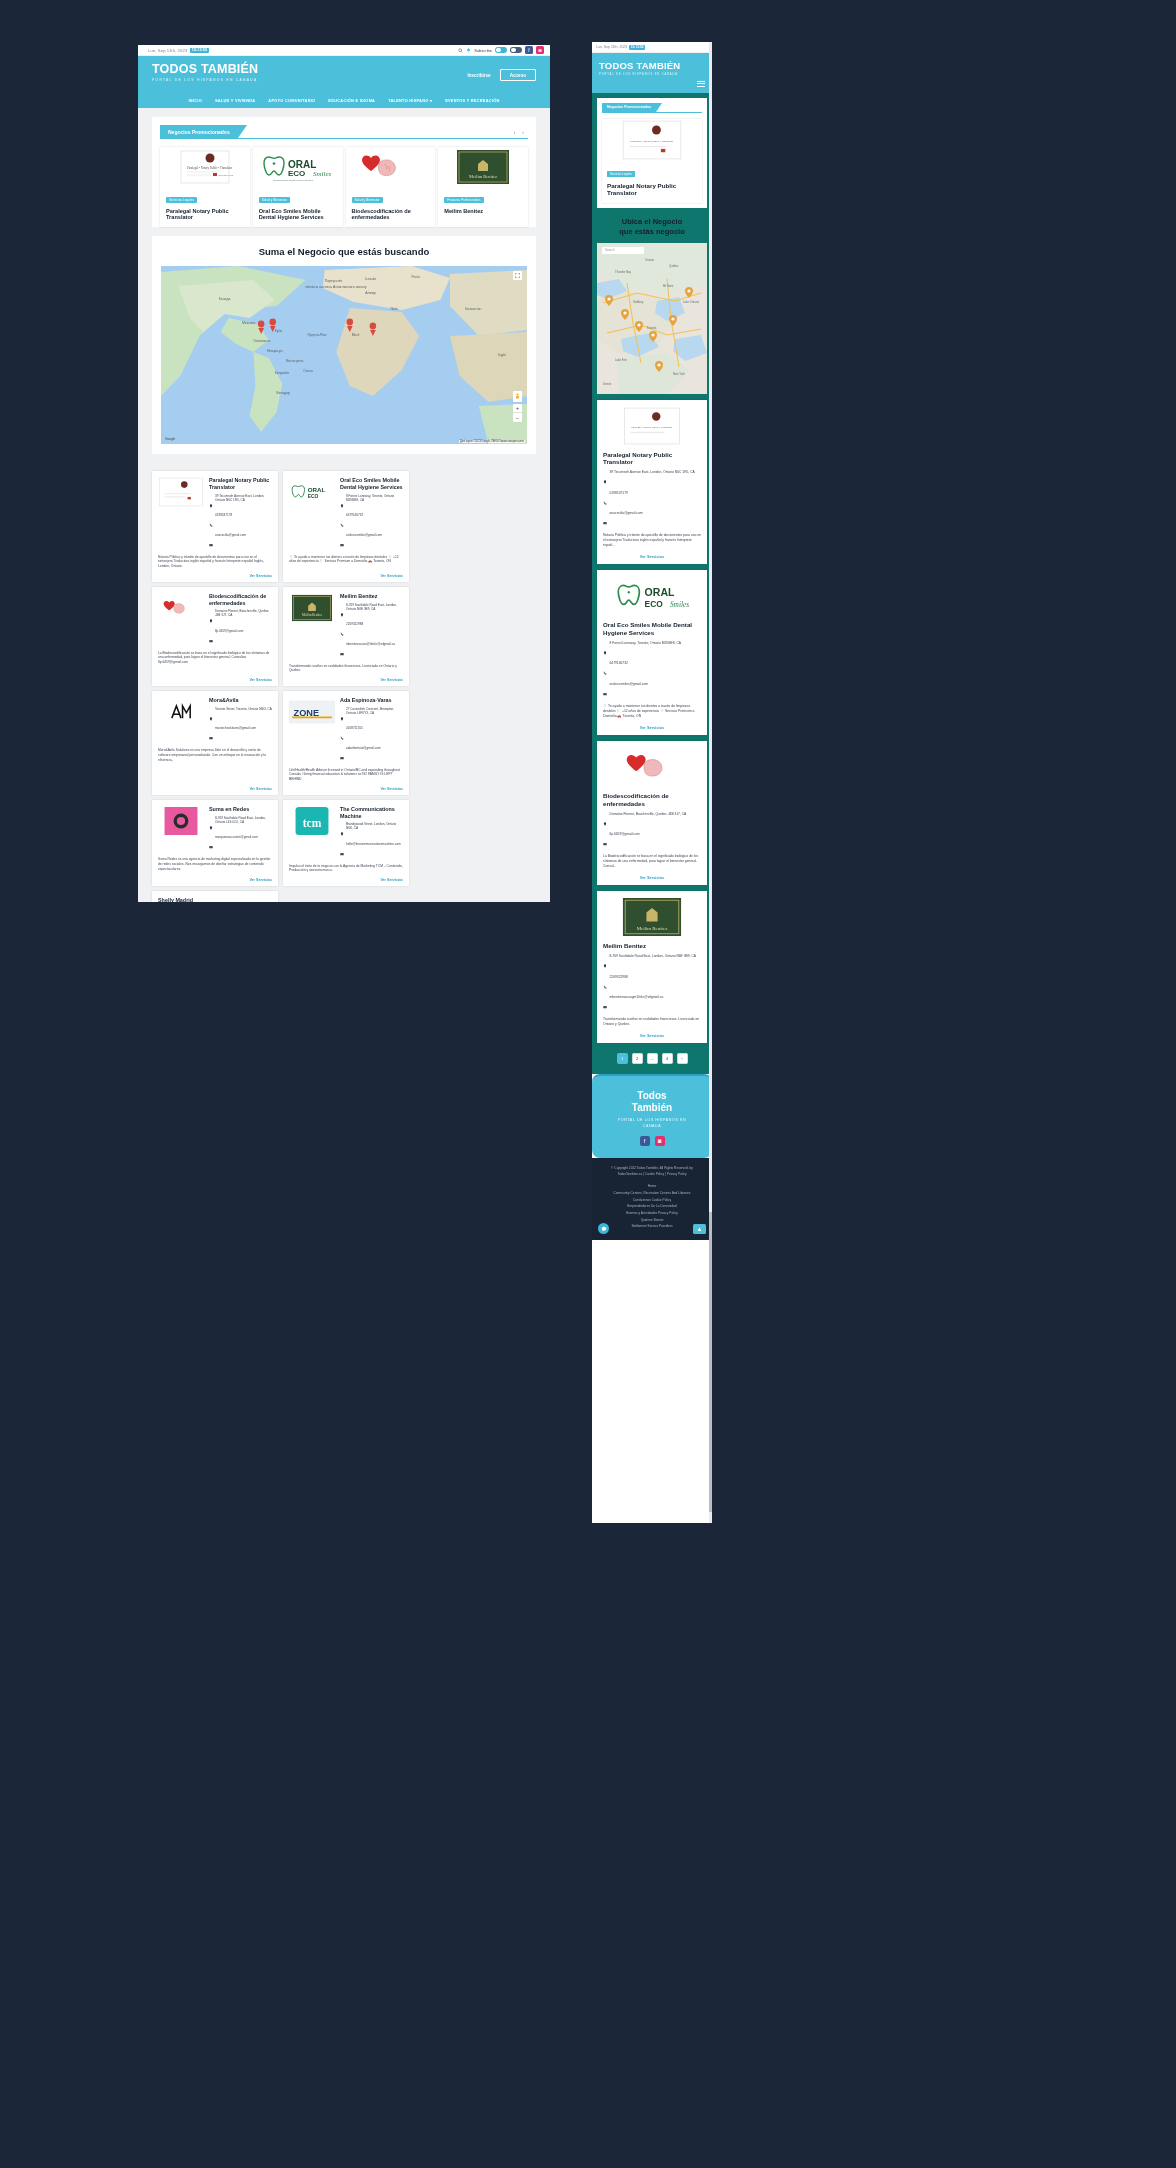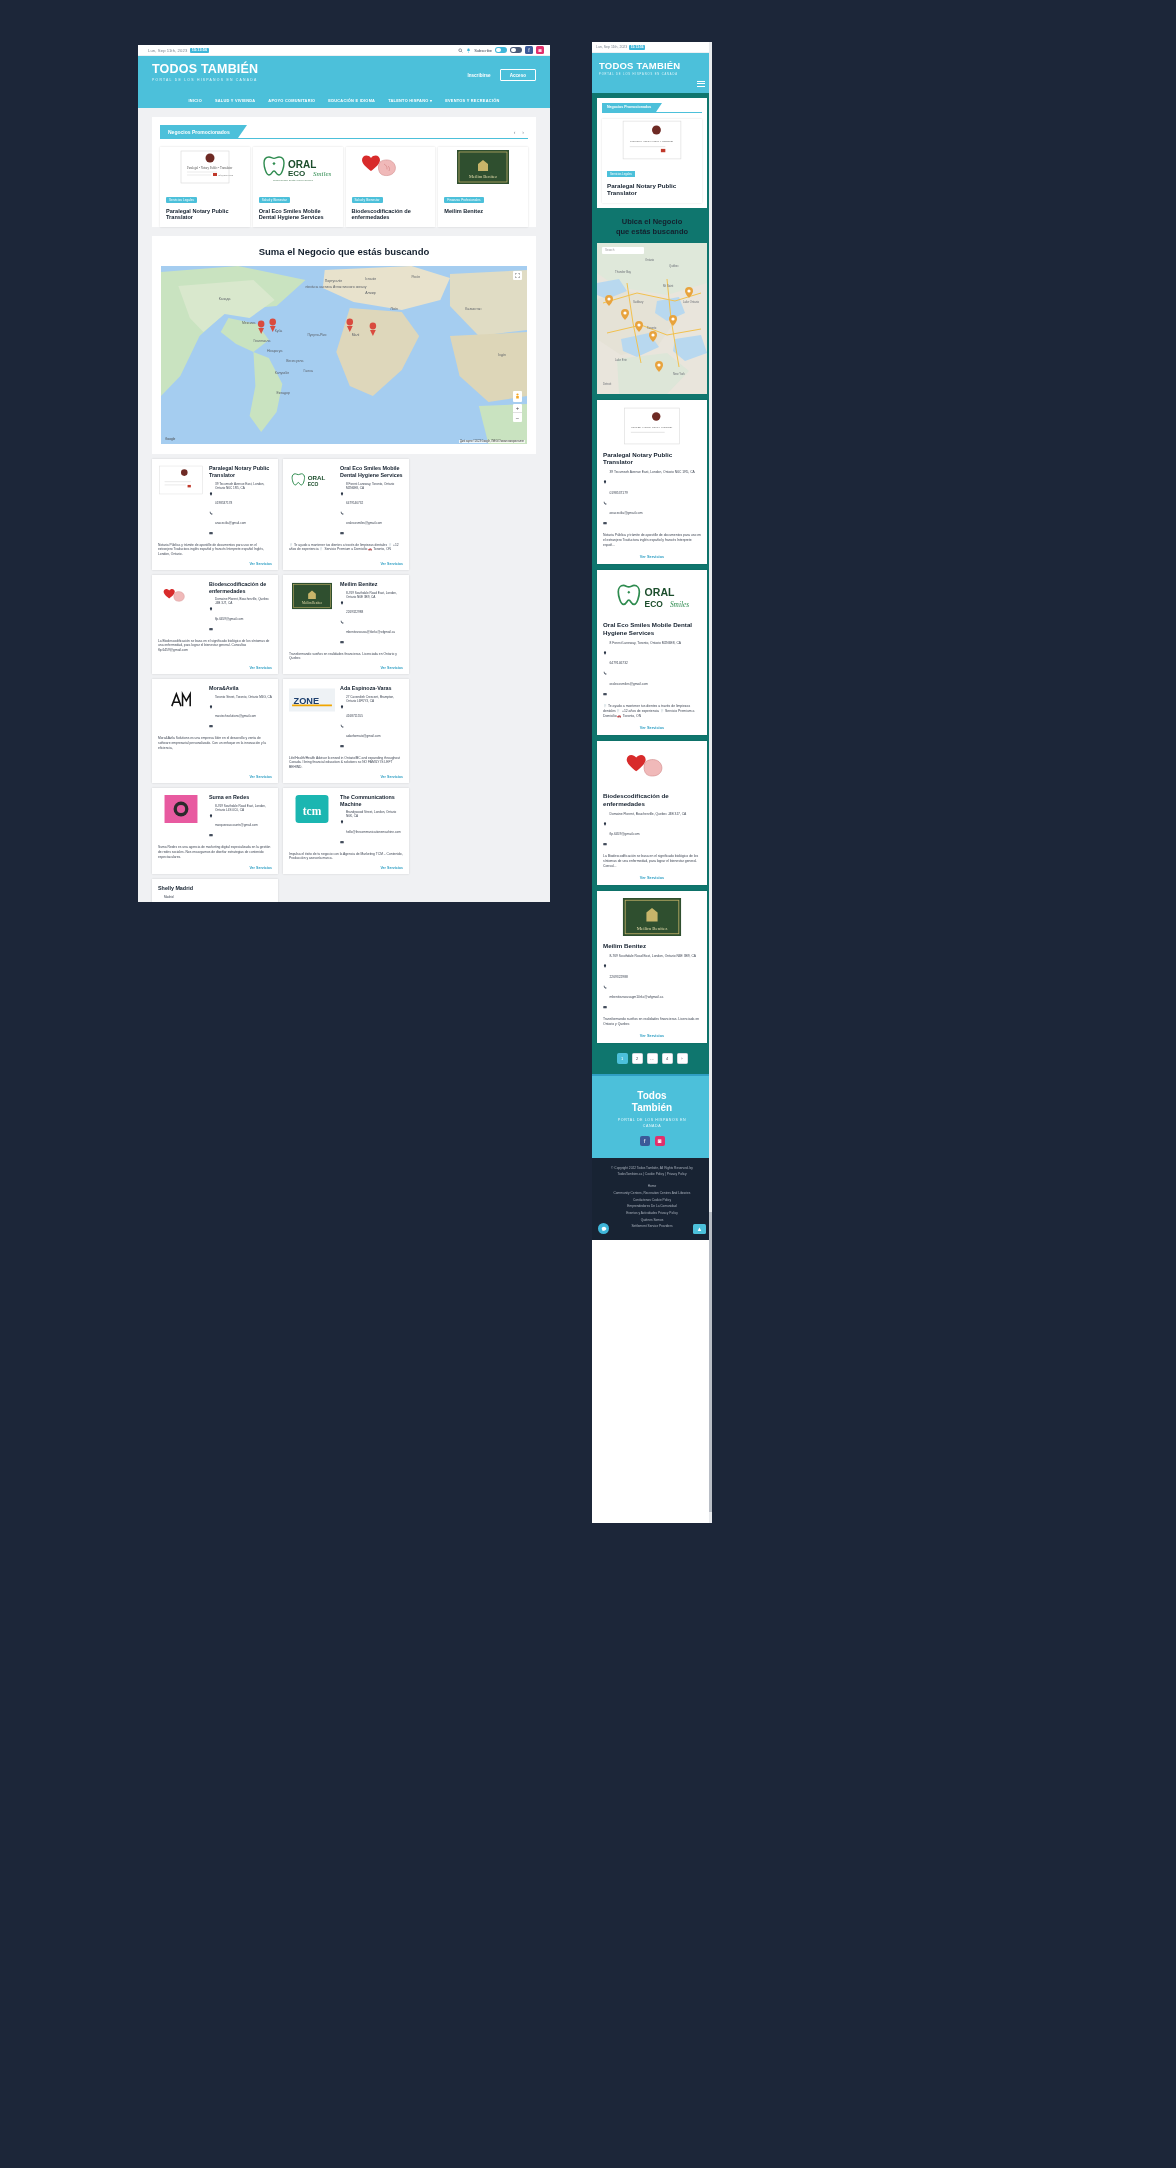--- a/index.html
+++ b/index.html
@@ -104,21 +104,21 @@
   .map-heading { text-align: center; font-size: 9.5px; font-weight: bold; color: #14202e; margin-bottom: 9px; }
   .map-box { position: relative; height: 178px; overflow: hidden; }
   .map-ctrl-tr { position: absolute; right: 5px; top: 5px; width: 9px; height: 9px; background: #fff; border-radius: 1px; display:flex; align-items:center; justify-content:center; }
   .map-zoom { position: absolute; right: 5px; bottom: 22px; width: 9px; background: #fff; border-radius: 1px; }
   .map-zoom div { height: 9px; display: flex; align-items: center; justify-content: center; font-size: 6px; color: #555; }
   .map-zoom div:first-child { border-bottom: 0.5px solid #e0e0e0; }
   .map-peg { position: absolute; right: 5px; bottom: 42px; width: 9px; height: 11px; background: #fff; border-radius: 1px; display:flex;align-items:center;justify-content:center;}
   .map-credit { position: absolute; left: 4px; bottom: 3px; font-size: 3.2px; color: #444; }
   .map-attr { position: absolute; right: 2px; bottom: 1px; font-size: 2.6px; color: #333; background: rgba(255,255,255,.75); padding: 0 1px; }
 
-  .listing-grid { display: flex; flex-wrap: wrap; gap: 5px; padding: 5px 0 0 0; }
+  .listing-grid { display: flex; flex-wrap: wrap; gap: 5px; padding: 17px 0 0 0; }
   .lcard {
     width: 126px; background: #fff; box-shadow: 0 0 2px rgba(0,0,0,.13);
     padding: 6px 6px 4px 6px; display: flex; flex-direction: column;
   }
   .lcard-top { display: flex; gap: 5px; }
   .lcard-thumb { width: 46px; height: 30px; flex: 0 0 46px; display: flex; align-items: center; justify-content: center; overflow: hidden; }
   .lcard-right { flex: 1; min-width: 0; }
   .lcard-title { font-size: 5.4px; font-weight: bold; color: #14202e; line-height: 1.22; margin-bottom: 3px; }
   .lrow { display: flex; gap: 2px; align-items: flex-start; margin-top: 1.5px; }
   .lrow .gi { width: 4px; flex: 0 0 4px; color: #2b3647; }
@@ -154,21 +154,21 @@
   .m-lthumb { height: 40px; display: flex; align-items: center; justify-content: center; overflow: hidden; }
   .m-ltitle { font-size: 6.2px; font-weight: bold; color: #14202e; line-height: 1.25; margin: 5px 0 4px 0; }
   .m-lrow { display: flex; gap: 2.5px; align-items: flex-start; margin-top: 2.5px; }
   .m-lrow .gi { width: 4px; flex: 0 0 4px; }
   .m-lrow .gt { font-size: 3.3px; color: #3d4553; line-height: 1.35; }
   .m-ldesc { font-size: 3.4px; color: #3d4553; line-height: 1.5; margin-top: 4px; }
   .m-llink { text-align: center; font-size: 3.9px; color: #2f9fc4; font-weight: bold; margin-top: 6px; }
   .m-pager { display: flex; justify-content: center; gap: 4px; padding: 10px 0 10px 0; }
   .m-pg { width: 11px; height: 11px; border: 0.6px solid #d5d9de; border-radius: 1.5px; display: flex; align-items: center; justify-content: center; font-size: 4px; color: #3d4553; background: #fff; }
   .m-pg.active { background: #4cc0da; border-color: #4cc0da; color: #fff; }
-  .m-footer { background: #4cc0da; padding: 14px 8px 12px 8px; text-align: center; border-top: 2px solid #2f9fc4; }
+  .m-footer { background: #4cc0da; padding: 14px 8px 12px 8px; text-align: center; border-top: 2px solid #2f9fc4; border-radius: 8px; }
   .m-ftitle { color: #fff; font-size: 10px; font-weight: bold; line-height: 1.2; }
   .m-fsub { color: #eaf8fc; font-size: 3.6px; letter-spacing: .6px; margin-top: 4px; line-height: 1.5; }
   .m-fsocial { display: flex; gap: 5px; justify-content: center; margin-top: 7px; }
   .m-sq { width: 10px; height: 10px; border-radius: 2px; display:flex;align-items:center;justify-content:center;color:#fff;font-size:6px; }
   .m-subfooter { background: #182333; padding: 8px 9px 10px 9px; text-align: center; position: relative; }
   .m-copy { font-size: 3.2px; color: #aab2bd; line-height: 1.7; }
   .m-flinks { margin-top: 6px; }
   .m-flinks div { font-size: 3.2px; color: #aab2bd; line-height: 2.1; }
   .m-chat { position: absolute; left: 6px; bottom: 6px; width: 11px; height: 11px; border-radius: 50%; background: #3fb6d9; display:flex;align-items:center;justify-content:center; }
   .m-totop { position: absolute; right: 6px; bottom: 6px; width: 13px; height: 10px; background: #4cc0da; border-radius: 1.5px; display:flex;align-items:center;justify-content:center;color:#fff;font-size:6px; }
@@ -689,21 +689,21 @@
                 <rect x="36" y="26" width="4" height="3" fill="#c0392b"></rect>
               </svg>
           </div>
           <div class="m-badge">Servicios Legales</div>
           <div class="m-promo-title">Paralegal Notary Public Translator</div>
         </div>
       </div>
 
       <div class="m-maphead">
         <div>Ubica el Negocio</div>
-        <div>que estás buscando</div>
+        <div>que estás negocio</div>
       </div>
 
       <div class="m-mapbox">
         <svg class="art" viewBox="0 0 110 151" preserveAspectRatio="none">
           <rect width="110" height="151" fill="#e9e5dc"></rect>
           <path d="M0 0 H110 V40 L70 52 L20 44 L0 30 Z" fill="#dfe8da"></path>
           <path d="M0 56 L30 48 L64 56 L78 78 L60 104 L24 112 L0 96 Z" fill="#e5e2d6"></path>
           <path d="M20 116 L70 110 L92 128 L70 151 L22 151 Z" fill="#dde6d8"></path>
           <path d="M0 40 L22 36 L30 48 L10 56 L0 52 Z" fill="#b8d8ef"></path>
           <path d="M60 58 L82 54 L88 70 L70 78 L58 70 Z" fill="#b8d8ef"></path>

